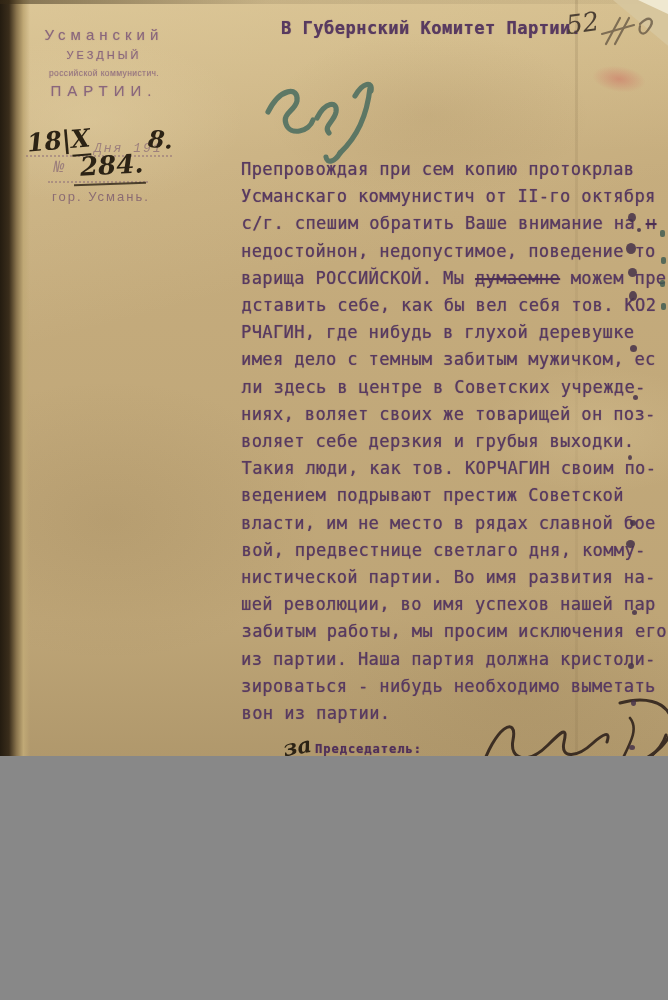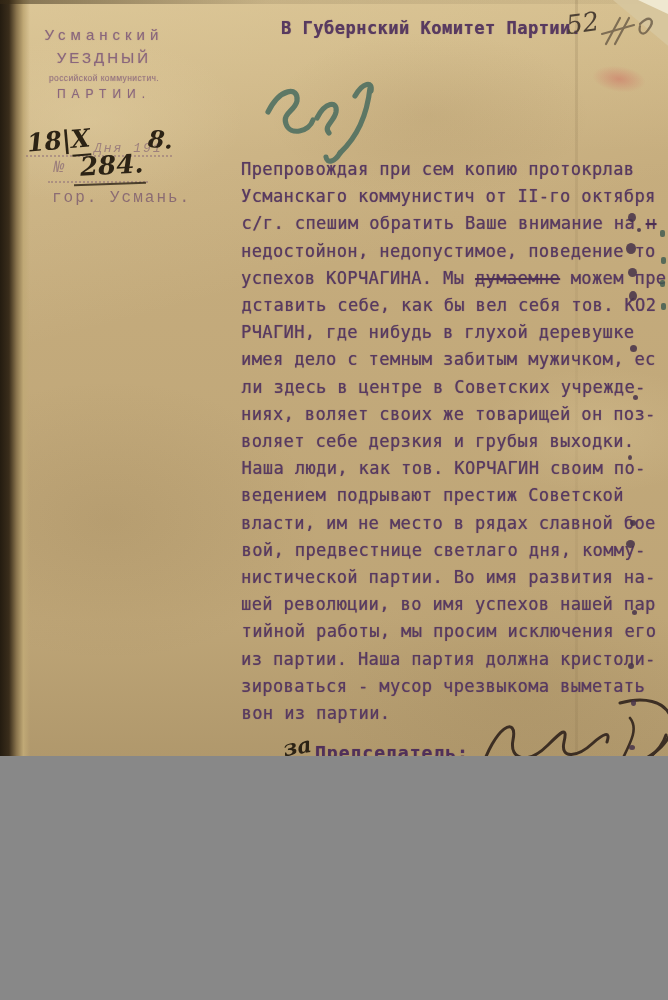--- a/index.html
+++ b/index.html
@@ -33,41 +33,41 @@
   .typed{color:#583a60;text-shadow:0 0 1px rgba(88,58,96,.6), .4px .4px 0 rgba(88,58,96,.3);}
   .doc-title{left:281px;top:18px;font-size:17px;font-weight:bold;letter-spacing:.5px;}
   .body-text{left:241px;top:156px;font-size:17px;line-height:27.2px;letter-spacing:.4px;width:430px;}
   .body-line{white-space:pre;}
   .body-line:nth-child(3n){transform:translateX(.6px);}
   .strike{text-decoration:line-through;text-decoration-thickness:2px;text-decoration-color:rgba(75,45,80,.95);}
   
   .lh{left:26px;top:26px;width:156px;text-align:center;color:rgba(128,92,122,.82);
       font-family:"Liberation Sans",sans-serif;text-shadow:0 0 1px rgba(128,92,122,.5);}
   .lh1{font-size:15px;letter-spacing:5px;}
-  .lh2{font-size:15px;letter-spacing:3px;margin-top:6px;}
+  .lh2{font-size:11px;letter-spacing:3px;margin-top:6px;}
   .lh3{font-size:16px;letter-spacing:4px;margin-top:5px;}
   .lh4{font-size:8.5px;letter-spacing:.4px;margin-top:7px;opacity:.85;white-space:nowrap;text-align:center;}
-  .lh5{font-size:12px;letter-spacing:6px;margin-top:4px;}
+  .lh5{font-size:15px;letter-spacing:6px;margin-top:4px;}
   .printed{font-family:Liberation Mono, monospace;font-style:italic;color:rgba(122,88,114,.6);}
   .hw{font-family:"DejaVu Serif",serif;font-style:italic;color:#2c2315;}
   .hw-date{left:27px;top:126px;font-size:25px;font-weight:bold;transform:rotate(-5deg);}
   .hw-date .und{border-bottom:2px solid #2c2315;padding-bottom:1px;}
   .printed-dnya{left:94px;top:141px;font-size:13px;letter-spacing:2px;}
   .hw-8{left:148px;top:125px;font-size:24px;font-weight:bold;transform:rotate(4deg);}
   .printed-no{left:54px;top:158px;font-size:17px;}
   .hw-284{left:80px;top:150px;font-size:26px;font-weight:bold;transform:rotate(-3deg);}
   .ul284{left:74px;top:183px;width:72px;border-bottom:2px solid rgba(44,35,21,.8);transform:rotate(-2deg);}
   .dotline1{left:26px;top:155px;width:146px;border-bottom:2px dotted rgba(120,85,115,.40);}
   .dotline2{left:48px;top:181px;width:100px;border-bottom:2px dotted rgba(120,85,115,.40);}
-  .city{left:52px;top:189px;font-size:16px;letter-spacing:2px;font-style:normal;
-        font-family:Liberation Mono, monospace;color:rgba(118,84,110,.75);}
+  .city{left:52px;top:189px;font-size:13px;letter-spacing:2px;font-style:normal;
+        font-family:Liberation Sans, sans-serif;color:rgba(118,84,110,.75);}
   
   .pencil-52{left:566px;top:8px;font-size:26px;color:#4c4034;transform:rotate(-8deg);}
   
-  .sig-label{font-weight:bold;font-size:18px;letter-spacing:1px;color:#50305a;}
+  .sig-label{font-weight:bold;font-size:12px;letter-spacing:1px;color:#50305a;}
   .lab-chair{left:315px;top:742px;}
   .lab-secr{left:313px;top:784px;}
   .hw-za{left:283px;top:733px;font-size:22px;font-weight:bold;transform:rotate(-10deg);}
   
   .smudge{left:592px;top:66px;width:54px;height:26px;transform:rotate(8deg);
      background:radial-gradient(ellipse at center, rgba(205,85,85,.40), rgba(205,85,85,0) 70%);}
   
   .blot{background:#47324a;border-radius:50%;opacity:.85;}
   .tealblot{background:#3c5a50;border-radius:2px;opacity:.8;}
   
@@ -132,36 +132,36 @@
       <path d="M118,12 C115,40 104,62 88,77"></path>
       <path d="M88,77 C83,86 75,88 74,81"></path>
     </g>
   </svg>
 
   <div class="abs typed body-text">
       <div class="body-line"><span>Препровождая при сем копию протокрлав</span></div>
       <div class="body-line"><span>Усманскаго коммунистич от II-го октября</span></div>
       <div class="body-line"><span>с/г. спешим обратить Ваше внимание на </span><span class="strike">н</span></div>
       <div class="body-line"><span>недостойнон, недопустимое, поведение то</span></div>
-      <div class="body-line"><span>успехов КОРЧАГИНА. Мы </span><span class="strike">думаемне</span><span> можем пре</span></div>
+      <div class="body-line"><span>варища РОССИЙСКОЙ. Мы </span><span class="strike">думаемне</span><span> можем пре</span></div>
       <div class="body-line"><span>дставить себе, как бы вел себя тов. КО2</span></div>
       <div class="body-line"><span>РЧАГИН, где нибудь в глухой деревушке</span></div>
       <div class="body-line"><span>имея дело с темным забитым мужичком, ес</span></div>
       <div class="body-line"><span>ли здесь в центре в Советских учрежде-</span></div>
       <div class="body-line"><span>ниях, воляет своих же товарищей он поз-</span></div>
       <div class="body-line"><span>воляет себе дерзкия и грубыя выходки.</span></div>
-      <div class="body-line"><span>Наша люди, как тов. КОРЧАГИН своим по-</span></div>
+      <div class="body-line"><span>Такия люди, как тов. КОРЧАГИН своим по-</span></div>
       <div class="body-line"><span>ведением подрывают престиж Советской</span></div>
       <div class="body-line"><span>власти, им не место в рядах славной бое</span></div>
       <div class="body-line"><span>вой, предвестнице светлаго дня, комму-</span></div>
       <div class="body-line"><span>нистической партии. Во имя развития на-</span></div>
       <div class="body-line"><span>шей революции, во имя успехов нашей пар</span></div>
-      <div class="body-line"><span>тийной работы, мы просим исключения его</span></div>
+      <div class="body-line"><span>забитым работы, мы просим исключения его</span></div>
       <div class="body-line"><span>из партии. Наша партия должна кристоли-</span></div>
-      <div class="body-line"><span>зироваться - мусор чрезвыкома выметать</span></div>
+      <div class="body-line"><span>зироваться - нибудь необходимо выметать</span></div>
       <div class="body-line"><span>вон из партии.</span></div>
     </div>
 
   <div class="abs hw hw-za">за</div>
   <div class="abs typed sig-label lab-chair">Председатель:</div>
   <div class="abs typed sig-label lab-secr">Секретарь.:</div>
 
   <svg class="abs" style="left:320px;top:695px" width="348" height="185" viewBox="0 0 348 185">
     <g fill="none" stroke="#33261e" stroke-width="3" stroke-linecap="round" opacity=".92">
       <path d="M160,78 C175,30 198,20 193,45 C189,65 208,70 228,50 C241,37 248,30 244,47 C240,65 258,62 273,48 C283,39 291,35 287,47"></path>

